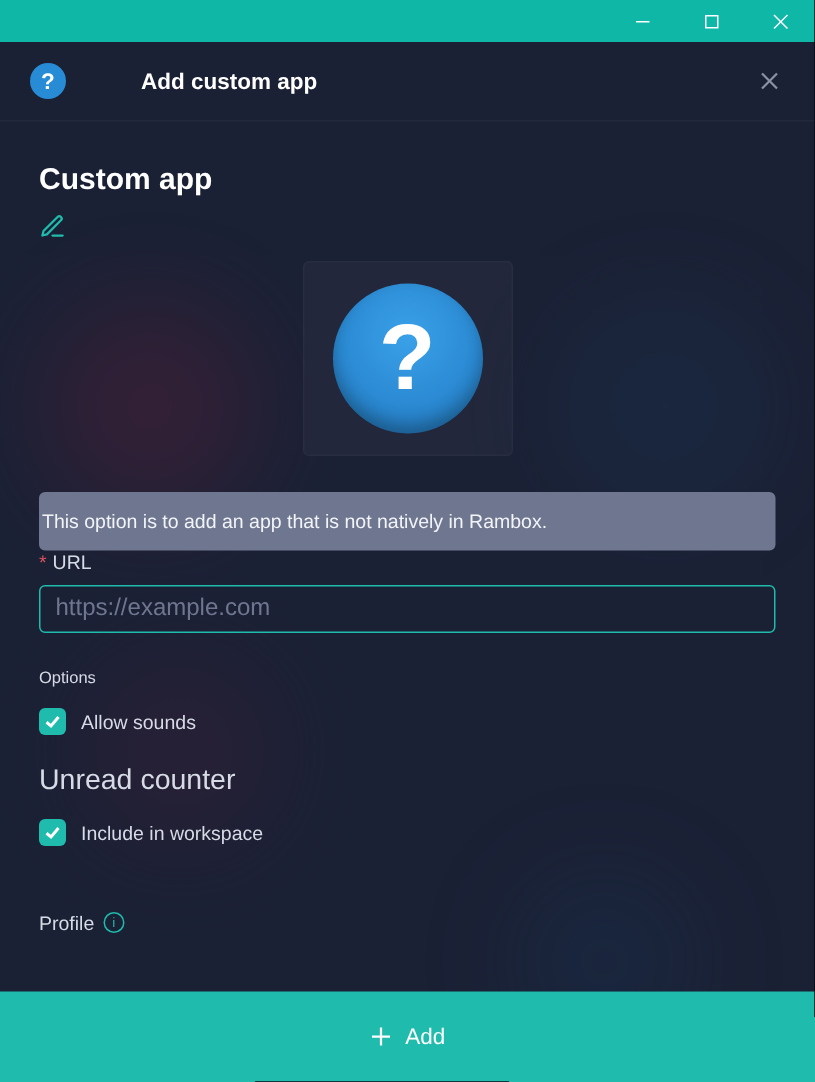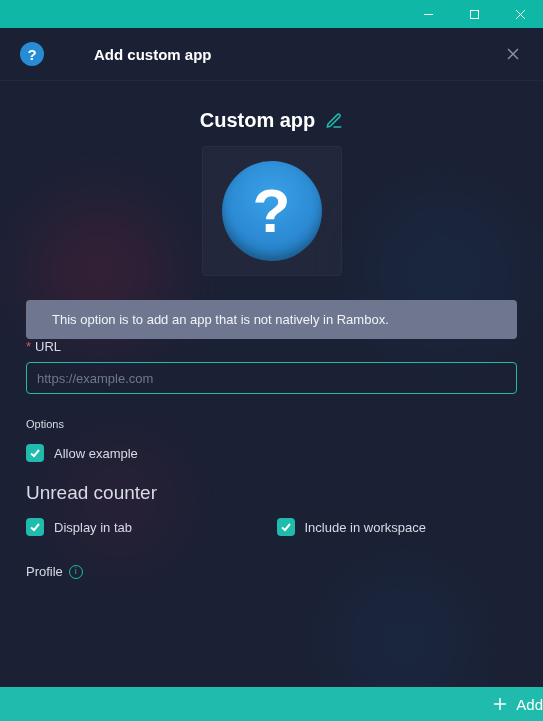--- a/index.html
+++ b/index.html
@@ -37,52 +37,52 @@
   .body{flex:1 1 auto;overflow:hidden;padding:24px 26px 0 26px;position:relative;}
   .bgblobs{position:absolute;inset:0;pointer-events:none;overflow:hidden;}
   .blob{position:absolute;border-radius:50%;filter:blur(32px);opacity:0.25;}
   .b1{width:140px;height:140px;left:30px;top:120px;background:#7a1f3a;}
   .b2{width:140px;height:140px;right:30px;top:120px;background:#173a5c;}
   .b3{width:120px;height:120px;left:60px;top:360px;background:#501f3a;}
   .b4{width:120px;height:120px;right:80px;top:500px;background:#173a5c;}
 
   .content{position:relative;z-index:1;}
 
-  .name-row{display:flex;align-items:center;justify-content:center;gap:10px;margin-top:4px;}
+  .name-row{display:flex;justify-content:center;gap:10px;margin-top:4px;flex-direction:column;}
   .name-row .name{color:var(--white);font-size:20px;font-weight:600;}
   .name-row .edit{color:var(--teal);}
   .name-row .edit svg{display:block;}
 
   .logo-wrap{display:flex;justify-content:center;margin-top:14px;}
   .logo-box{width:140px;height:130px;background:rgba(255,255,255,0.03);border:1px solid rgba(255,255,255,0.03);border-radius:4px;display:flex;align-items:center;justify-content:center;}
   .logo-circle{width:100px;height:100px;border-radius:50%;background:radial-gradient(circle at 50% 35%, #3aa1e8 0%, #2b8ad3 55%, #1f6fae 100%);display:flex;align-items:center;justify-content:center;box-shadow:inset 0 -6px 10px rgba(0,0,0,0.25);}
   .logo-circle span{color:#fff;font-size:62px;font-weight:700;line-height:1;}
 
-  .info-box{margin-top:24px;background:var(--info-bg);border-radius:4px;padding:12px 26px;color:#f2f4f8;font-size:13px;}
+  .info-box{margin-top:24px;background:var(--info-bg);border-radius:4px;padding:12px 2px;color:#f2f4f8;font-size:13px;}
 
   .field-label{font-size:13px;color:var(--text);}
   .field-label .req{color:var(--required);margin-right:4px;}
 
-  .url-input{margin-top:8px;width:100%;height:32px;background:transparent;border:1.5px solid var(--teal);border-radius:4px;padding:0 10px;color:var(--text);font-size:13px;outline:none;}
+  .url-input{margin-top:8px;width:100%;height:32px;background:transparent;border:1.5px solid var(--teal);border-radius:4px;padding:0 10px;color:var(--text);font-size:16px;outline:none;}
   .url-input::placeholder{color:var(--hint);}
 
   .section-label{margin-top:24px;font-size:11px;color:var(--text);}
 
   .check-grid{margin-top:14px;display:grid;grid-template-columns:1fr 1fr;row-gap:14px;column-gap:10px;}
   .check{display:flex;align-items:center;gap:10px;font-size:13px;color:var(--text);}
   .cb{width:18px;height:18px;border-radius:4px;background:var(--teal);display:flex;align-items:center;justify-content:center;flex:0 0 auto;}
   .cb svg{display:block;}
 
   .subsection-label{margin-top:20px;font-size:19px;color:var(--text);}
 
-  .profile-row{margin-top:28px;display:flex;align-items:center;gap:6px;font-size:13px;color:var(--text);}
+  .profile-row{margin-top:44px;display:flex;gap:6px;font-size:13px;color:var(--text);}
   .profile-row .info-icon{width:14px;height:14px;border:1.2px solid var(--teal);border-radius:50%;display:flex;align-items:center;justify-content:center;color:var(--teal);font-size:9px;line-height:1;}
 
   
-  .footer{height:34px;background:var(--teal);display:flex;align-items:center;justify-content:flex-end;gap:8px;color:#fff;font-size:15px;}
+  .footer{height:60px;background:var(--teal);display:flex;align-items:center;justify-content:center;gap:8px;color:#fff;font-size:15px;}
   .footer svg{display:block;}
 </style>
 </head>
 <body>
 
 <div class="window">
 
   <div class="titlebar">
     <div class="tbtn">
       <svg width="11" height="11" viewBox="0 0 11 11">
@@ -151,35 +151,27 @@
 
       <div class="section-label">Options</div>
 
       <div class="check-grid">
         <label class="check">
           <span class="cb">
               <svg width="12" height="12" viewBox="0 0 12 12">
                 <polyline points="2,6.5 5,9 10,3" fill="none" stroke="#fff" stroke-width="2"></polyline>
               </svg>
             </span>
-          <span>Allow example</span>
+          <span>Allow sounds</span>
         </label>
       </div>
 
       <div class="subsection-label">Unread counter</div>
 
       <div class="check-grid" style="margin-top:14px;">
-        <label class="check">
-          <span class="cb">
-              <svg width="12" height="12" viewBox="0 0 12 12">
-                <polyline points="2,6.5 5,9 10,3" fill="none" stroke="#fff" stroke-width="2"></polyline>
-              </svg>
-            </span>
-          <span>Display in tab</span>
-        </label>
         <label class="check">
           <span class="cb">
               <svg width="12" height="12" viewBox="0 0 12 12">
                 <polyline points="2,6.5 5,9 10,3" fill="none" stroke="#fff" stroke-width="2"></polyline>
               </svg>
             </span>
           <span>Include in workspace</span>
         </label>
       </div>
 

